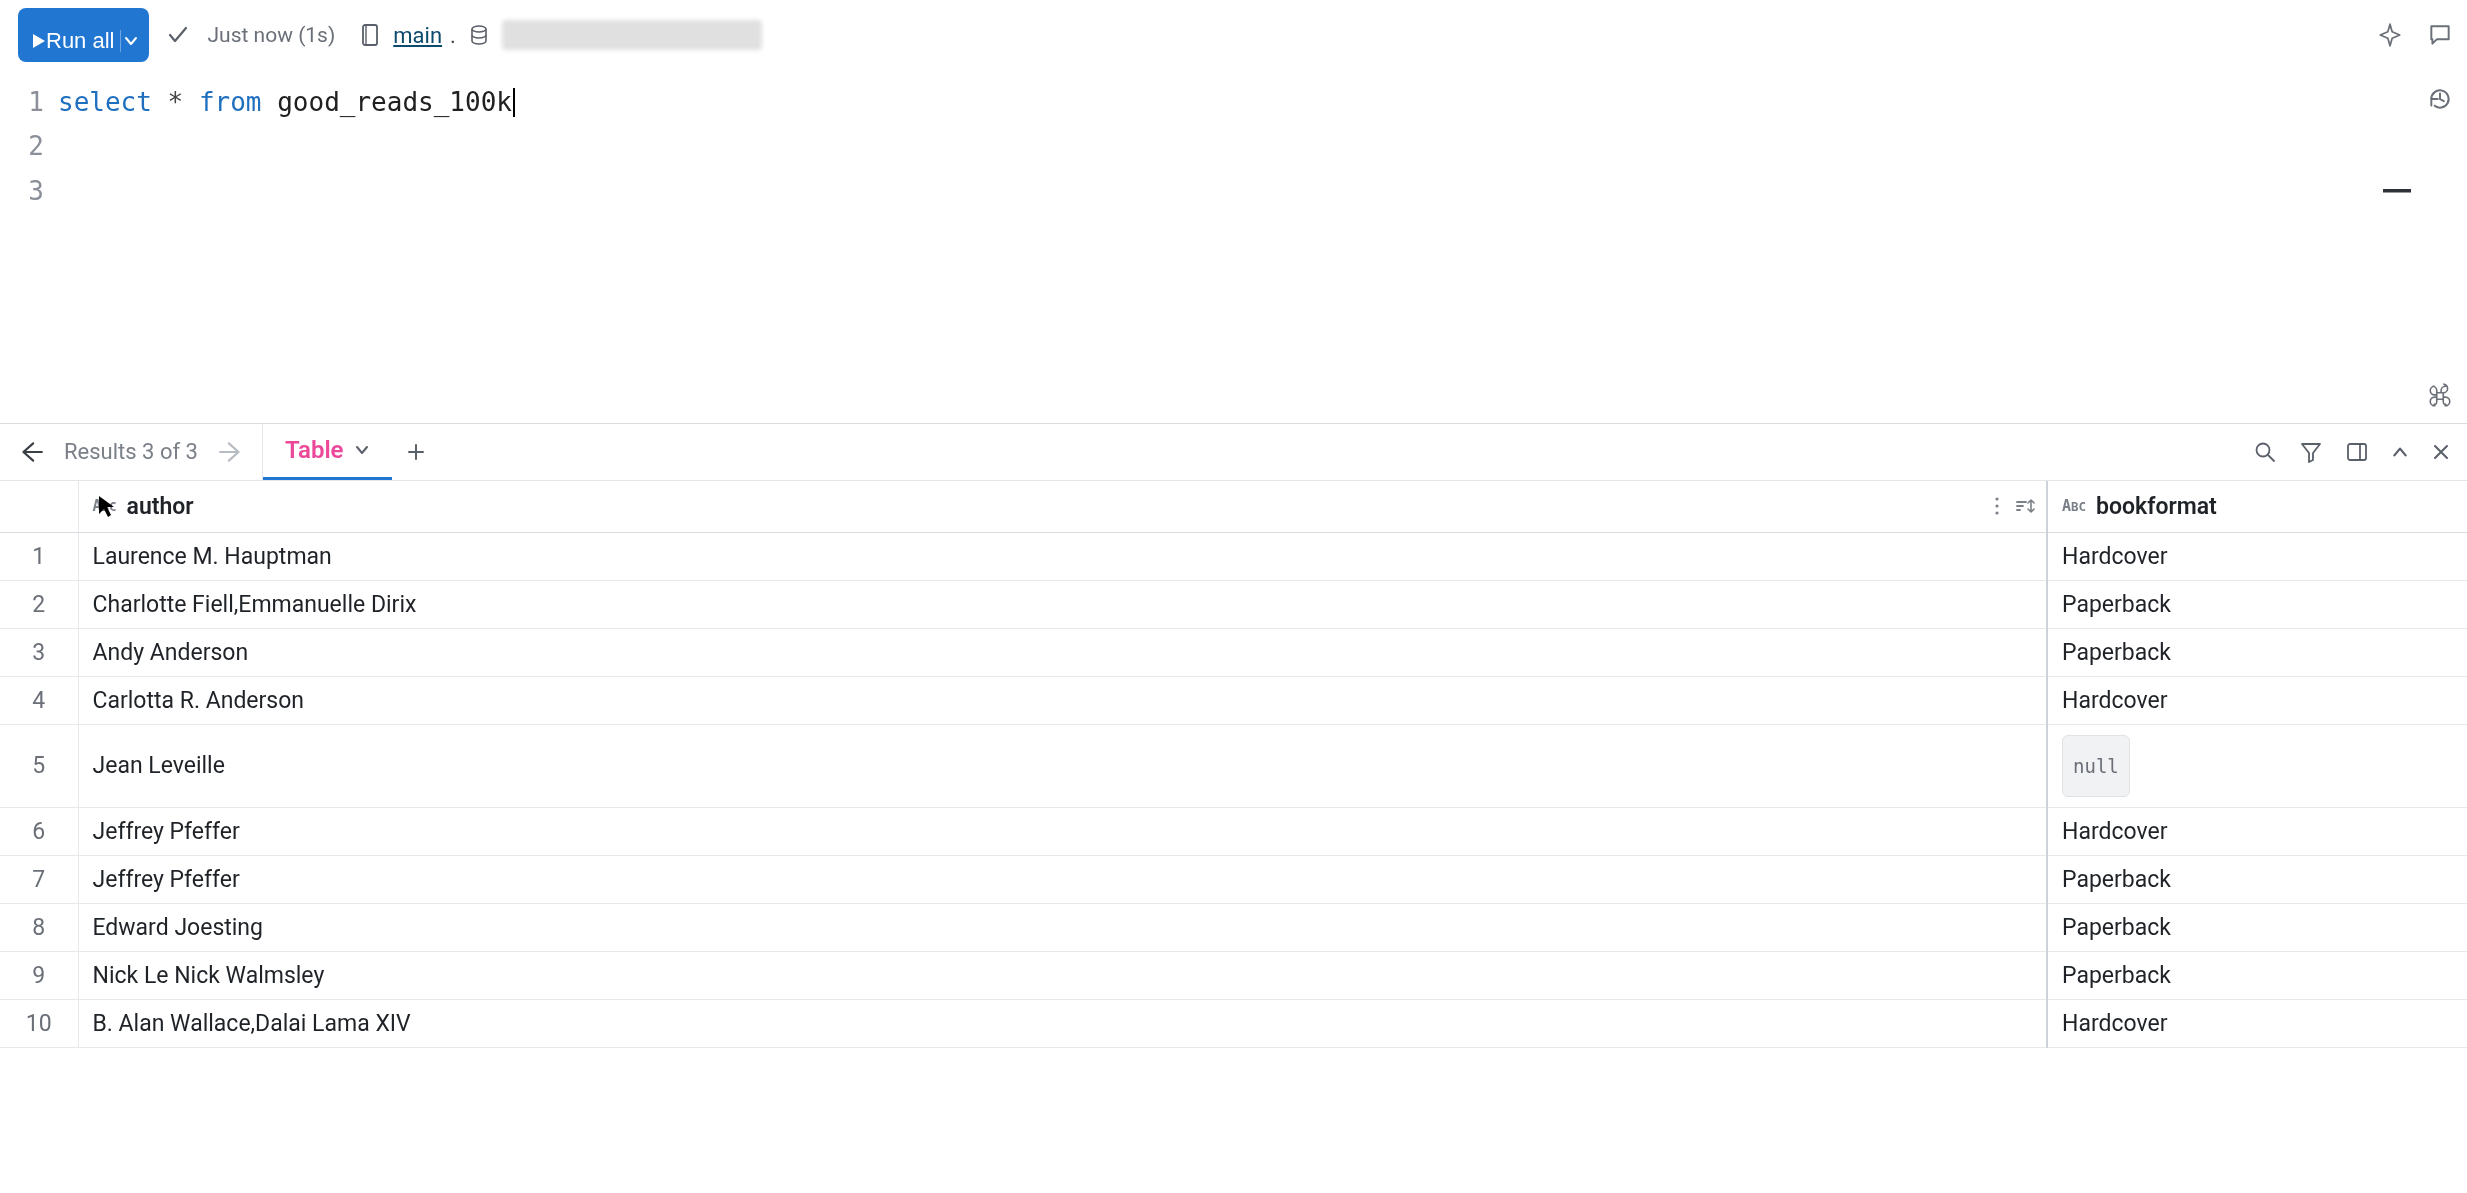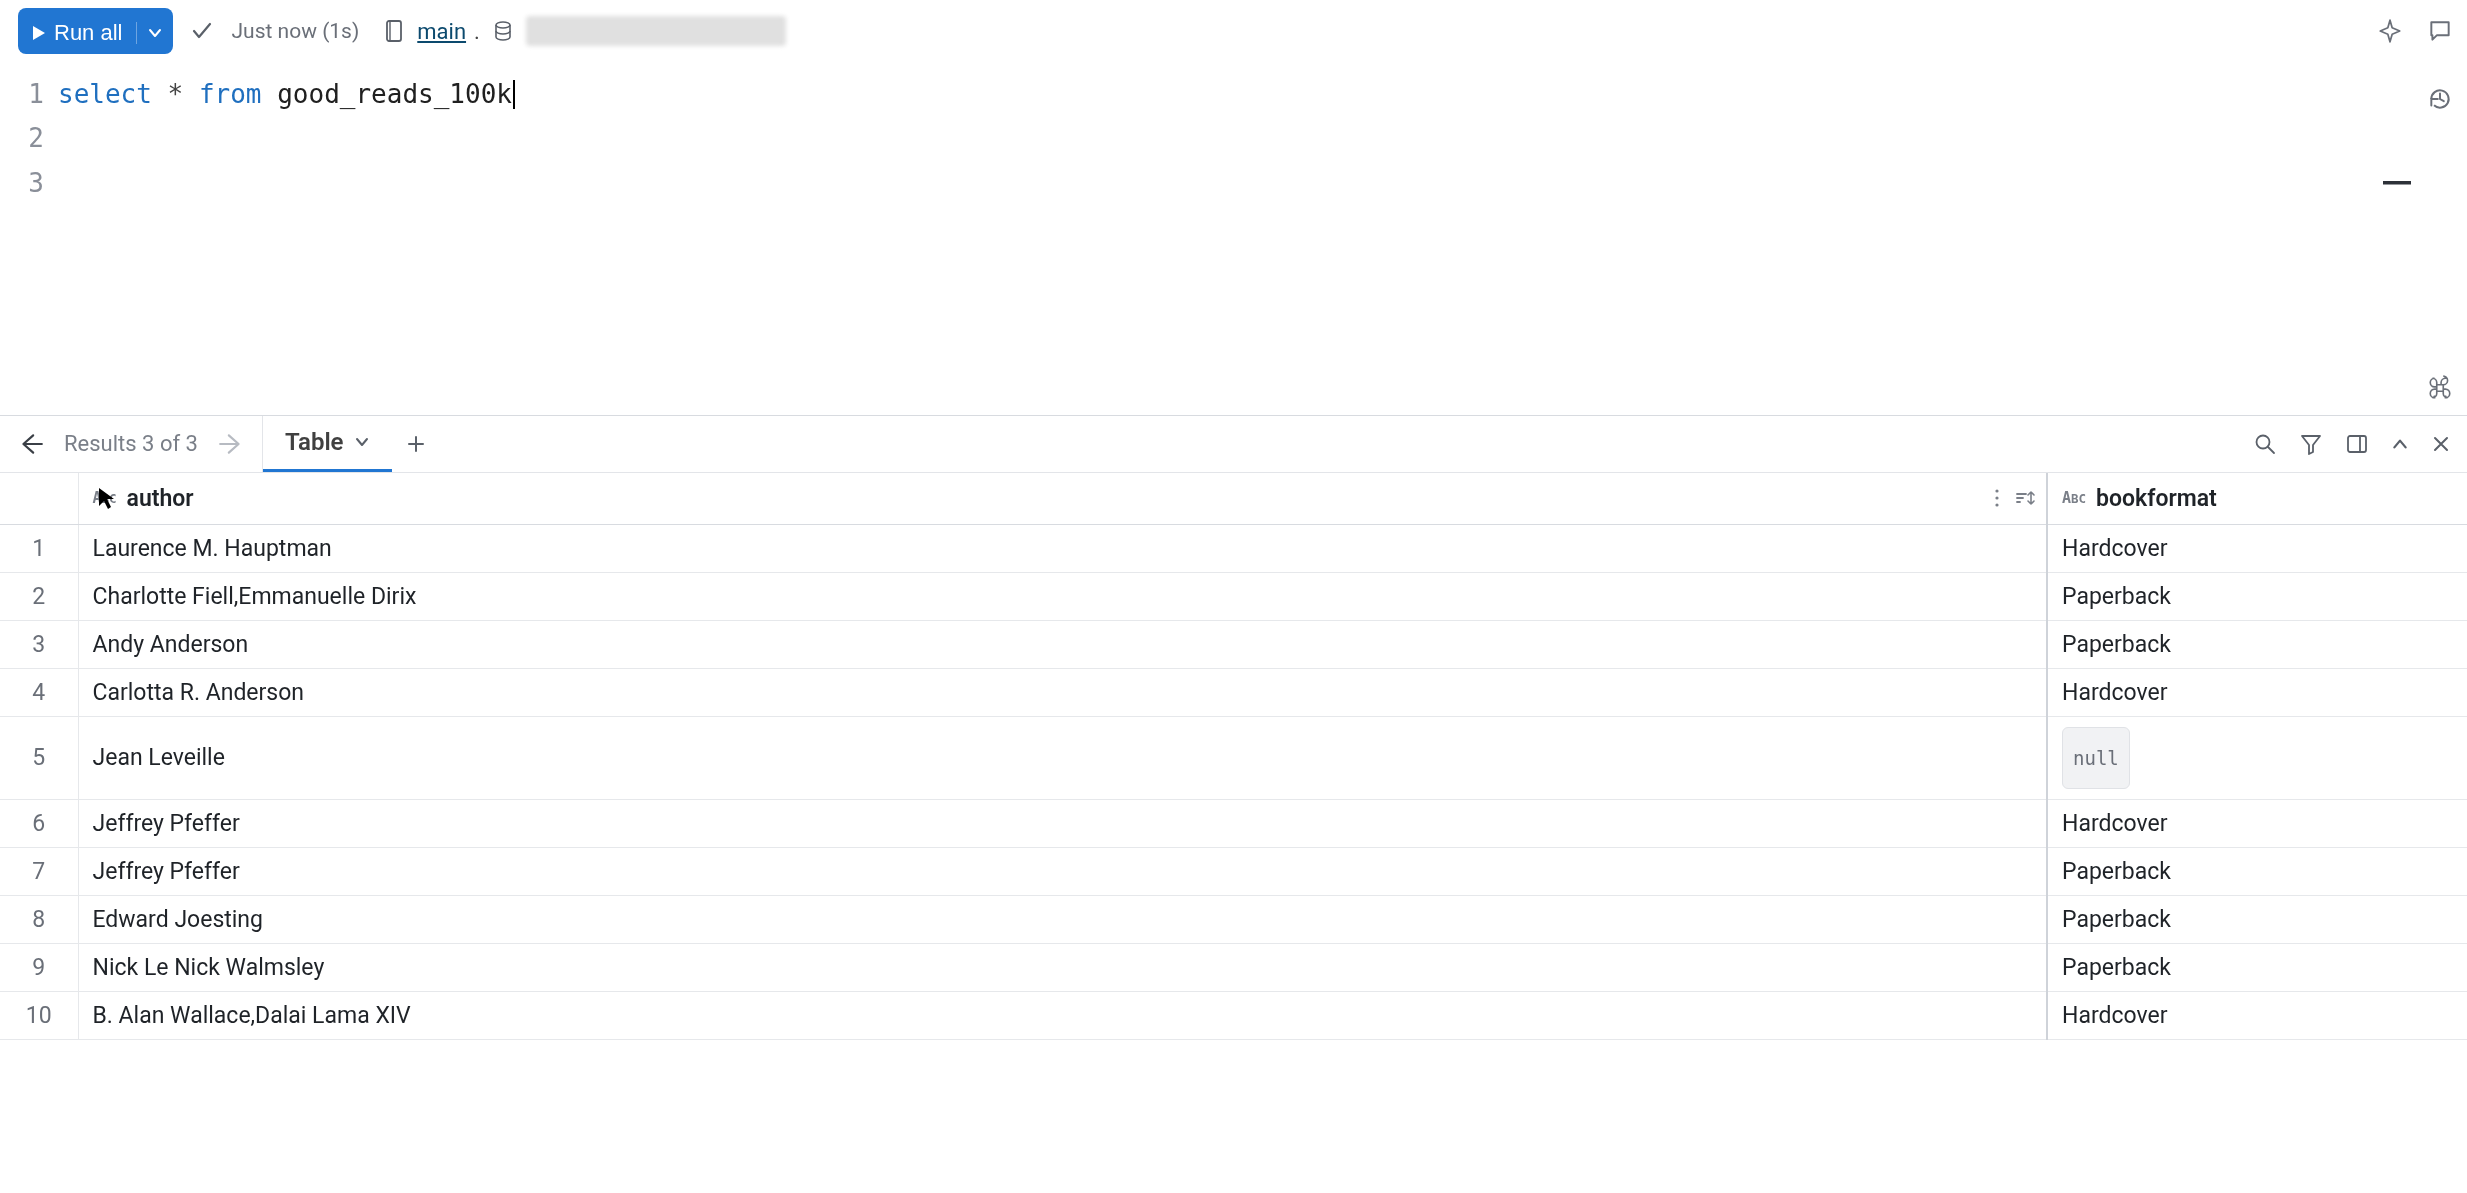--- a/index.html
+++ b/index.html
@@ -1,21 +1,21 @@
 <!DOCTYPE html>
 <html><head>
 <meta charset="utf-8">
 <style>
   * { box-sizing: border-box; margin: 0; padding: 0; }
   html, body { width: 100%; height: 100%; font-family: -apple-system, BlinkMacSystemFont, "Segoe UI", Roboto, sans-serif; color: #1f2328; background: #fff; overflow: hidden; }
   .root { display: flex; flex-direction: column; height: 100vh; }
 
   
   .toolbar { display: flex; align-items: center; padding: 8px 14px 8px 18px; gap: 14px; border-bottom: 0px solid transparent; }
-  .run-btn { display: inline-flex; align-items: center; gap: 8px; background: #2176d2; color: #fff; border: none; border-radius: 8px; padding: 12px 10px 8px 14px; font-size: 22px; font-weight: 500; cursor: pointer; }
+  .run-btn { display: inline-flex; align-items: center; gap: 0; background: #2176d2; color: #fff; border: none; border-radius: 8px; padding: 20px 10px 8px 14px; font-size: 22px; font-weight: 500; cursor: pointer; }
   .run-btn .play { display: inline-flex; }
   .run-btn .caret-sep { width: 1px; height: 22px; background: rgba(255,255,255,0.35); margin: 0 2px 0 6px; }
   .tb-icon { display: inline-flex; align-items: center; justify-content: center; width: 30px; height: 30px; color: #5a6069; }
   .status-text { color: #6a6f78; font-size: 21px; }
   .catalog-group { display: inline-flex; align-items: center; gap: 8px; margin-left: 6px; }
   .catalog-label { font-size: 22px; color: #0c4a6e; text-decoration: underline; }
   .dot-sep { color: #444; font-size: 22px; }
   .blur-box { width: 260px; height: 30px; background: #e0e0e0; border-radius: 4px; filter: blur(2px); }
   .toolbar-spacer { flex: 1; }
   .right-icons { display: inline-flex; gap: 24px; color: #5a6069; }
@@ -35,21 +35,21 @@
   @keyframes blink { 50% { opacity: 0; } }
   .editor-minus { position: absolute; right: 56px; top: 118px; color: #333; font-size: 30px; }
 
   
   .results-bar { display: flex; align-items: center; border-top: 1px solid #d8dbe0; border-bottom: 1px solid #e3e5e9; height: 58px; text-align: center; }
   .res-nav { display: flex; align-items: center; gap: 14px; padding: 0 18px; height: 100%; border-right: 1px solid #e3e5e9; }
   .res-nav .arrow { color: #3a3f46; display:inline-flex; }
   .res-nav .arrow.disabled { color: #b7bbc2; }
   .res-label { color: #7a7f88; font-size: 22px; padding: 0 6px; }
   .tabs { display: flex; align-items: stretch; height: 100%; }
-  .tab { display: inline-flex; align-items: center; gap: 10px; padding: 0 22px; font-size: 24px; font-weight: 600; color: #404040; border-bottom: 3px solid transparent; height: 100%; cursor: pointer; }
+  .tab { display: inline-flex; align-items: center; gap: 10px; padding: 0 22px; font-size: 24px; font-weight: 600; color: #ec4899; border-bottom: 3px solid transparent; height: 100%; cursor: pointer; }
   .tab.active { border-bottom-color: #2176d2; }
   .tab .chev { color: #5a6069; }
   .add-tab { display: inline-flex; align-items: center; justify-content: center; width: 48px; color: #5a6069; cursor: pointer; }
   .bar-spacer { flex: 1; }
   .bar-icons { display: inline-flex; gap: 22px; padding-right: 16px; color: #5a6069; align-items:center; }
 
   
   .grid { flex: 1; overflow: auto; }
   table { border-collapse: collapse; width: 100%; table-layout: fixed; }
   th, td { border-bottom: 1px solid #e6e8eb; font-size: 23px; text-align: left; }

